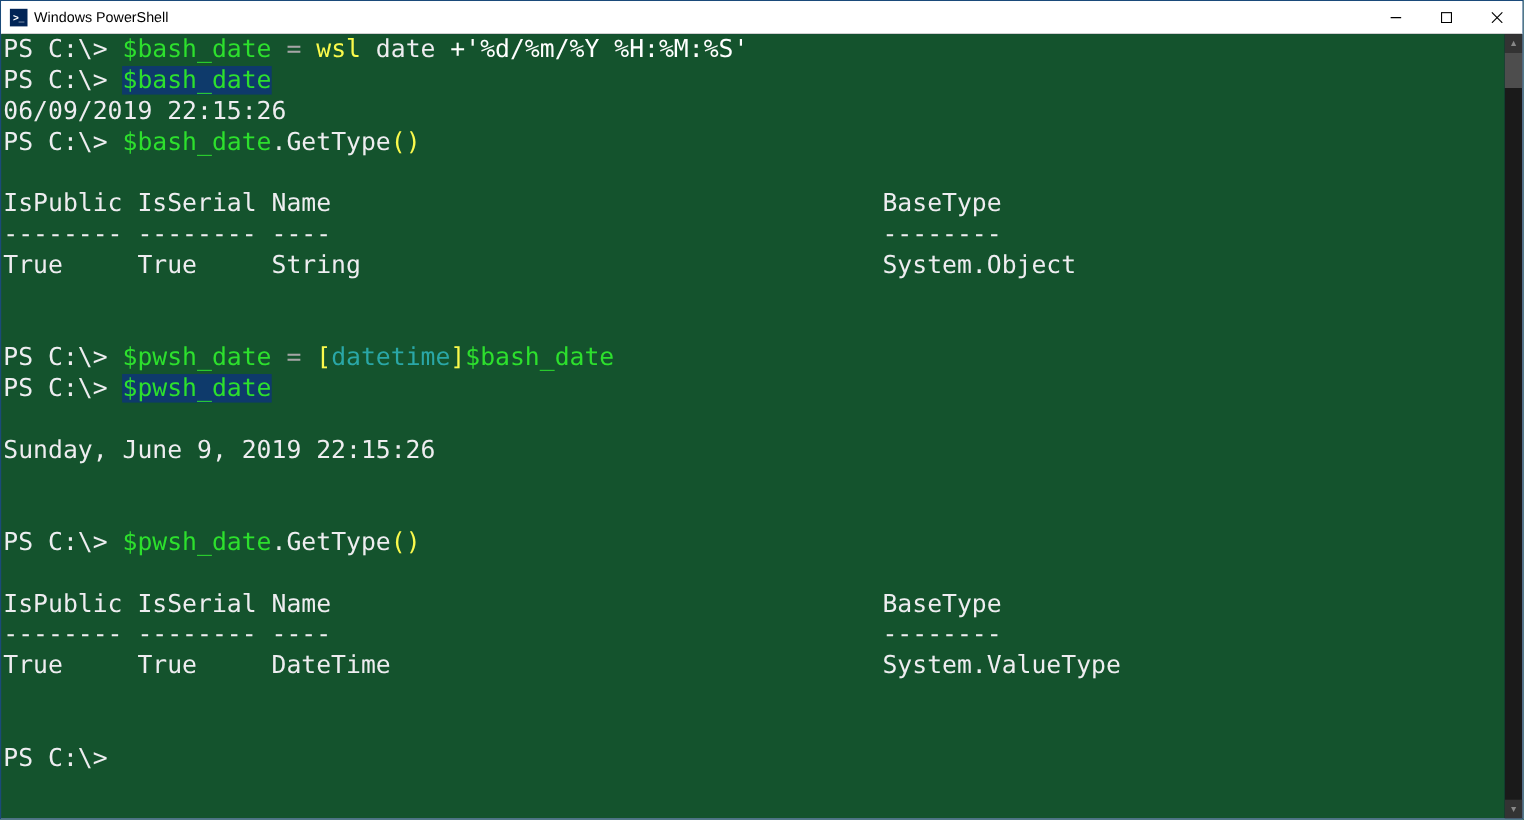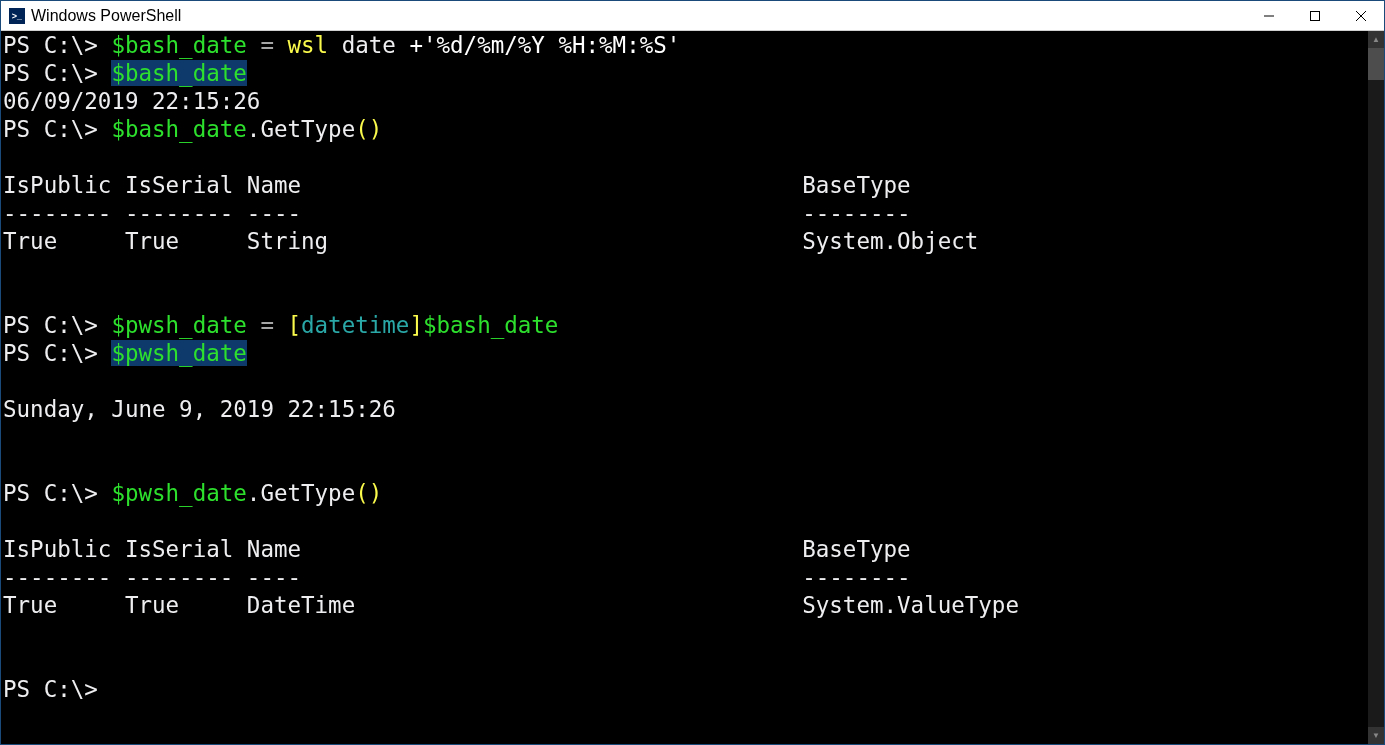--- a/index.html
+++ b/index.html
@@ -24,21 +24,21 @@
     margin: 0 6px 0 8px;
     background: #012456;
     display: flex;
     align-items: center;
     justify-content: center;
     font-size: 9px;
     color: #fff;
     font-weight: bold;
   }
   .titlebar-title {
-    font-size: 16px;
+    font-size: 13px;
     color: #000;
     flex: 0 0 auto;
   }
   .titlebar-spacer { flex: 1; }
   .win-btn {
     width: 46px;
     height: 30px;
     display: flex;
     align-items: center;
     justify-content: center;
@@ -48,21 +48,21 @@
   }
   .win-btn svg { width: 10px; height: 10px; }
 
   .terminal-wrap {
     display: flex;
     height: calc(100% - 30px);
     background: #012456;
   }
   .terminal {
     flex: 1;
-    background: #000000;
+    background: #14532d;
     color: #eeedf0;
     font-family: "Lucida Console", Consolas, monospace;
     font-size: 22.5px;
     line-height: 28px;
     padding: 0 0 0 2px;
     white-space: pre;
     overflow: hidden;
   }
   .scrollbar {
     width: 16px;

